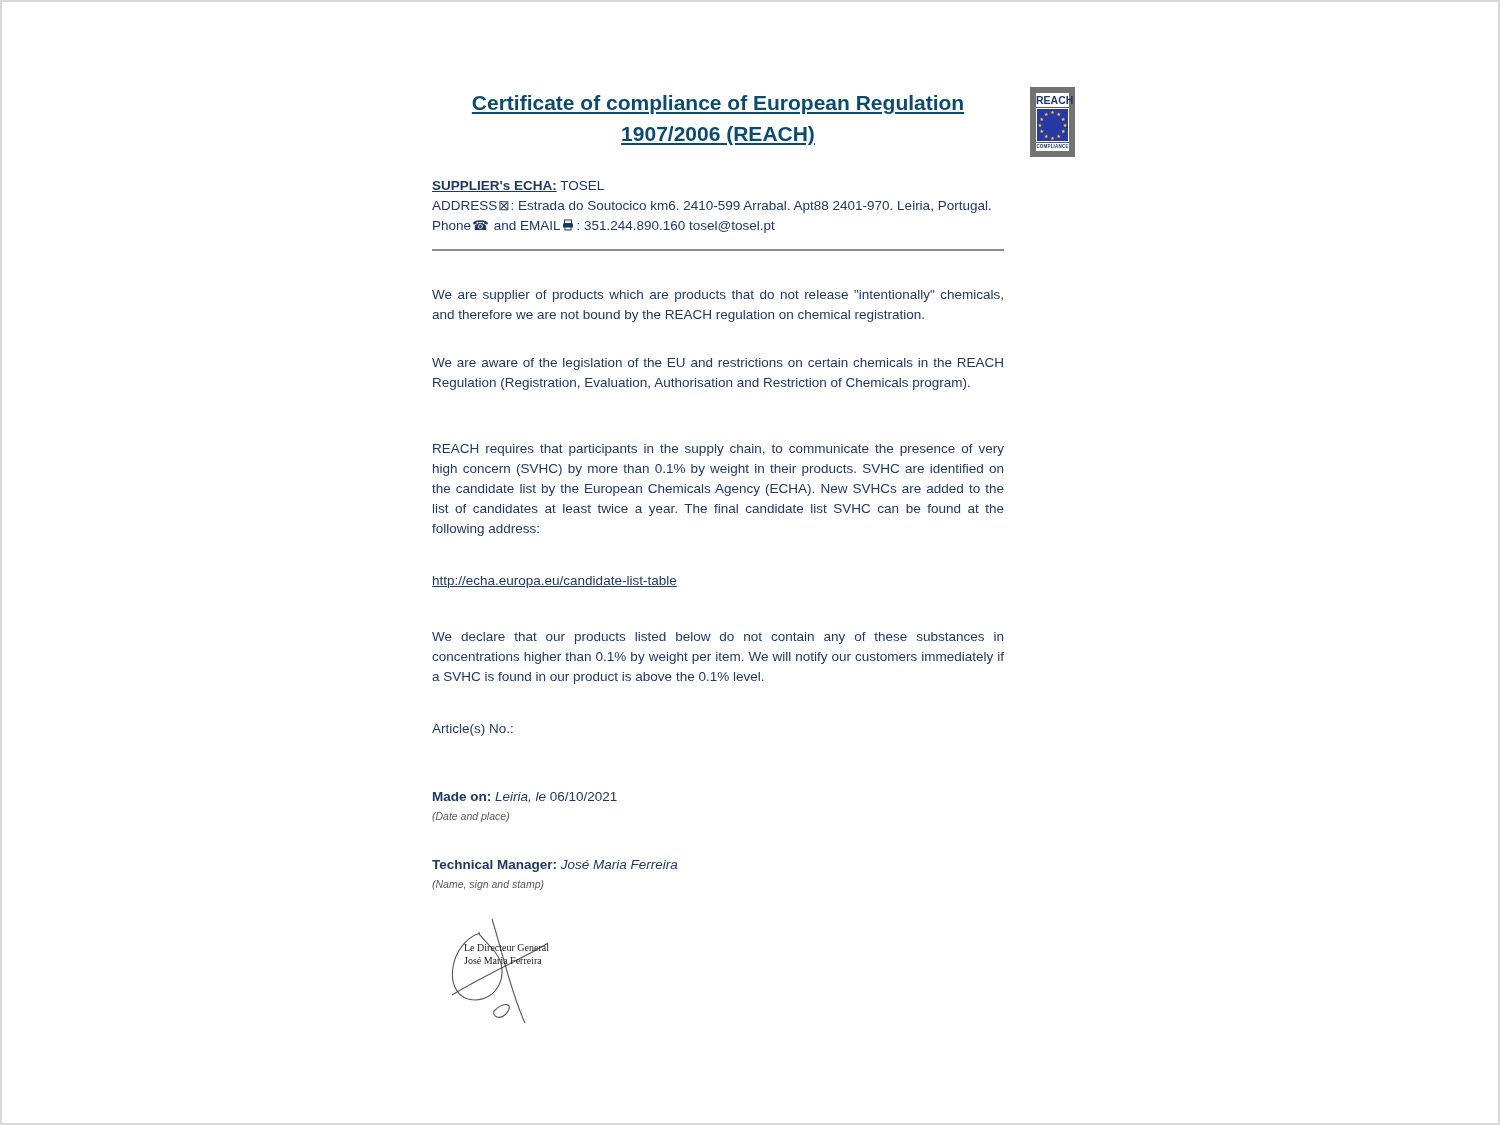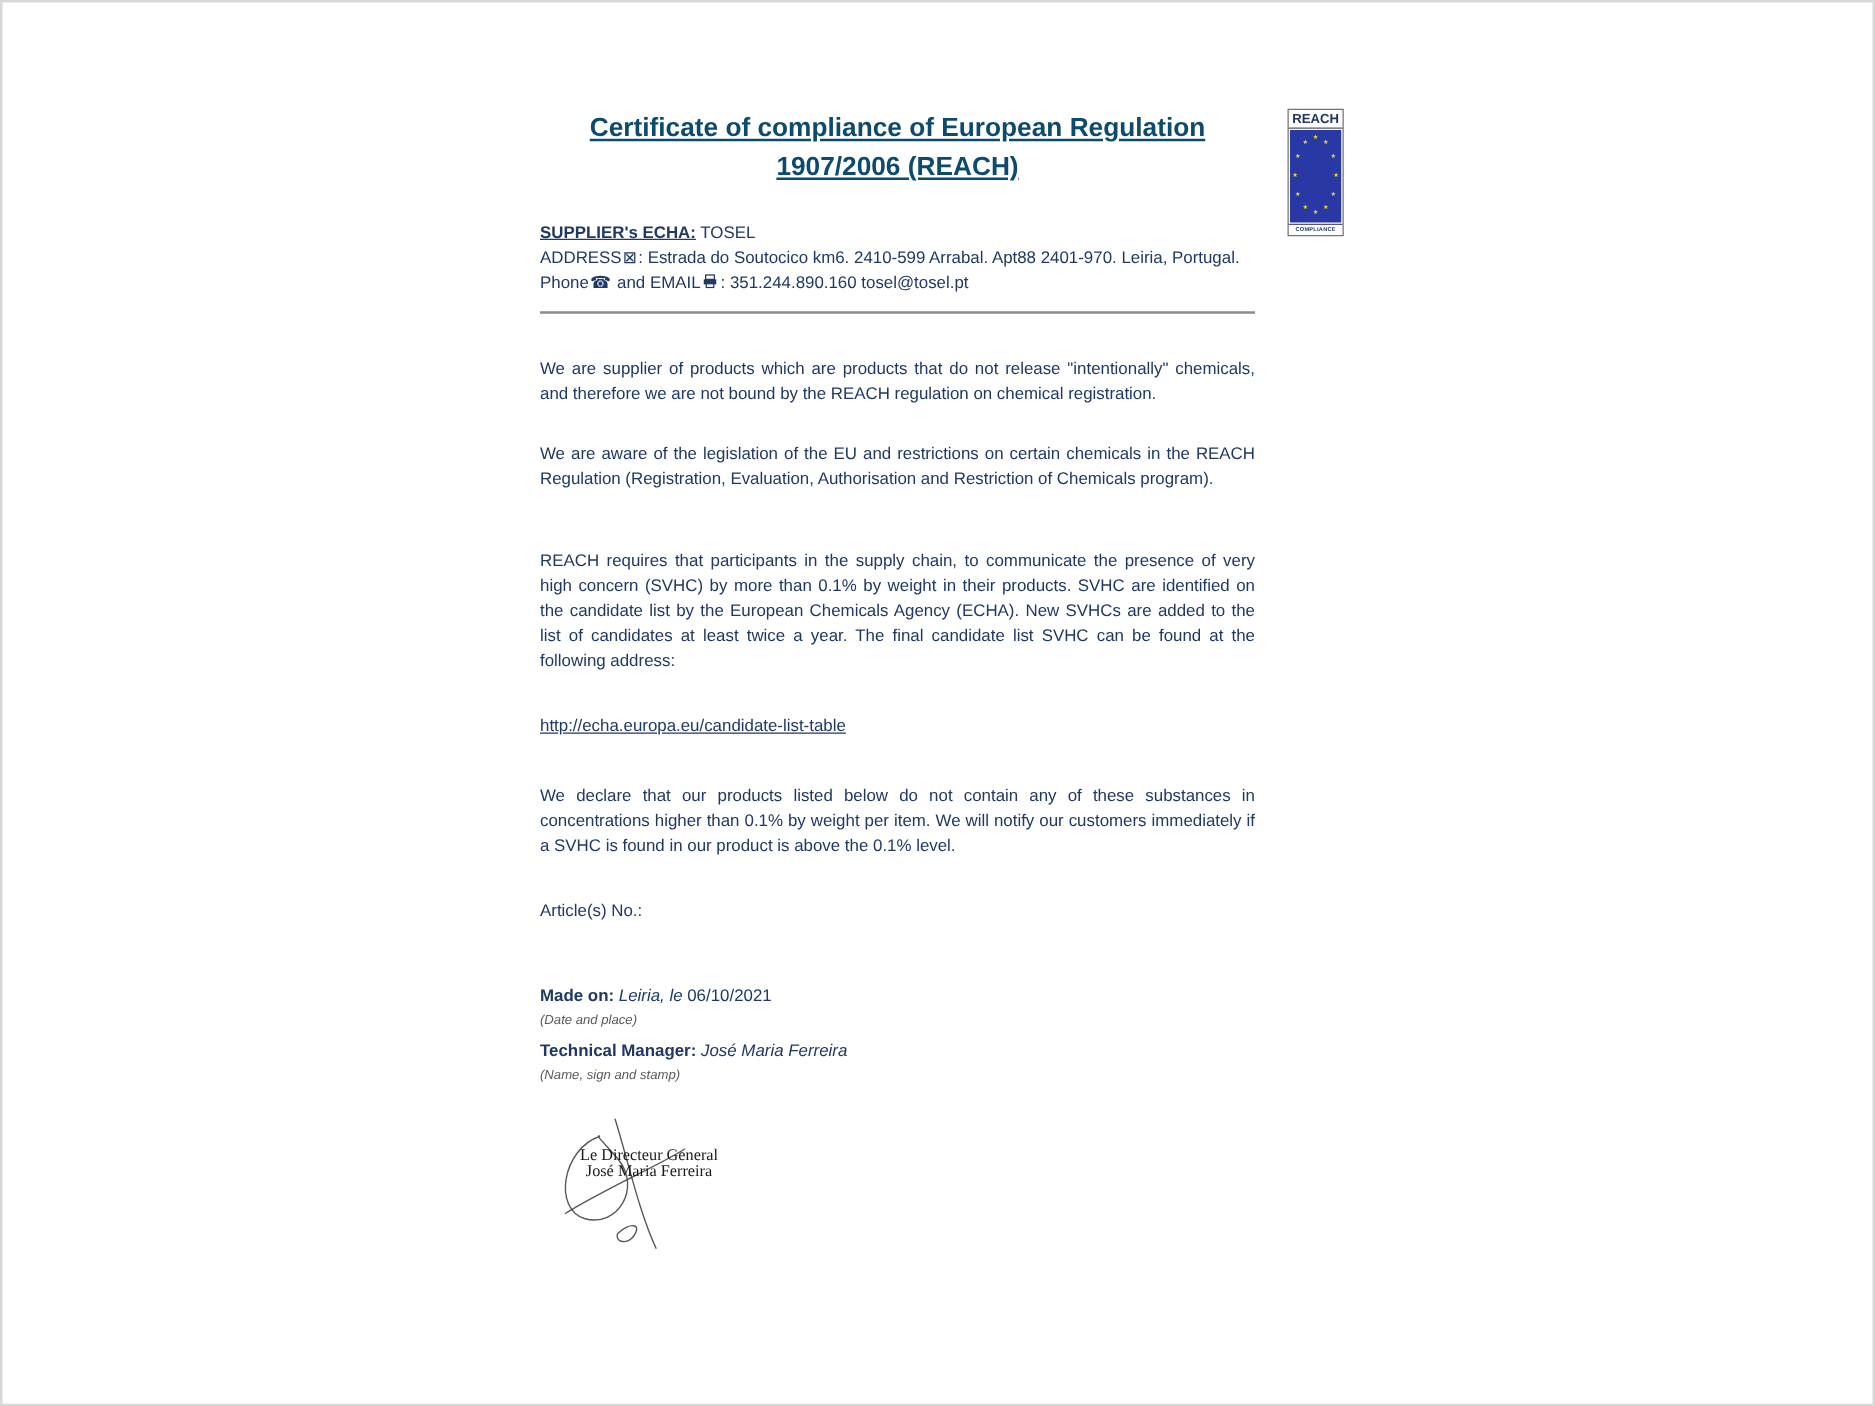--- a/index.html
+++ b/index.html
@@ -49,32 +49,32 @@
   .p4 { margin-top: 36px; }
   .article-line { margin-top: 32px; }
   .made-on-line { margin-top: 48px; }
   .hint {
     font-size: 10.5px;
     line-height: 14px;
     font-style: italic;
     color: #595959;
     margin-top: 2px;
   }
-  .manager-line { margin-top: 8px; }
+  .manager-line { margin-top: 32px; }
   .icon-char { margin: 0 1px; }
   .inline-svg { vertical-align: -1px; margin: 0 2px; }
   
   .reach-logo {
     position: absolute;
     left: 1028px;
     top: 85px;
     width: 45px;
-    height: 102px;
+    height: 70px;
     background: #ffffff;
-    border: 1px solid #737373;
+    border: 6px solid #737373;
     display: flex;
     flex-direction: column;
   }
   .reach-top {
     font-weight: bold;
     font-size: 10.5px;
     line-height: 14px;
     text-align: center;
     color: #1f3864;
     border-bottom: 1px solid #55557a;
@@ -110,24 +110,23 @@
     width: 185px;
     height: 112px;
   }
   .sig-scribble { position: absolute; left: 0; top: 0; }
   .sig-scribble path { stroke: #3a3a3a; stroke-width: 1.1; fill: none; opacity: 0.85; }
   .sig-text {
     position: absolute;
     left: 30px;
     top: 26px;
     font-family: "Liberation Serif", serif;
-    font-size: 13px;
+    font-size: 10px;
     line-height: 13px;
     color: #1a1a1a;
-    text-align: center;
     white-space: nowrap;
   }
 </style>
 </head>
 <body>
 
 <div class="page">
 
   <div class="reach-logo">
     <div class="reach-top">REACH</div>

